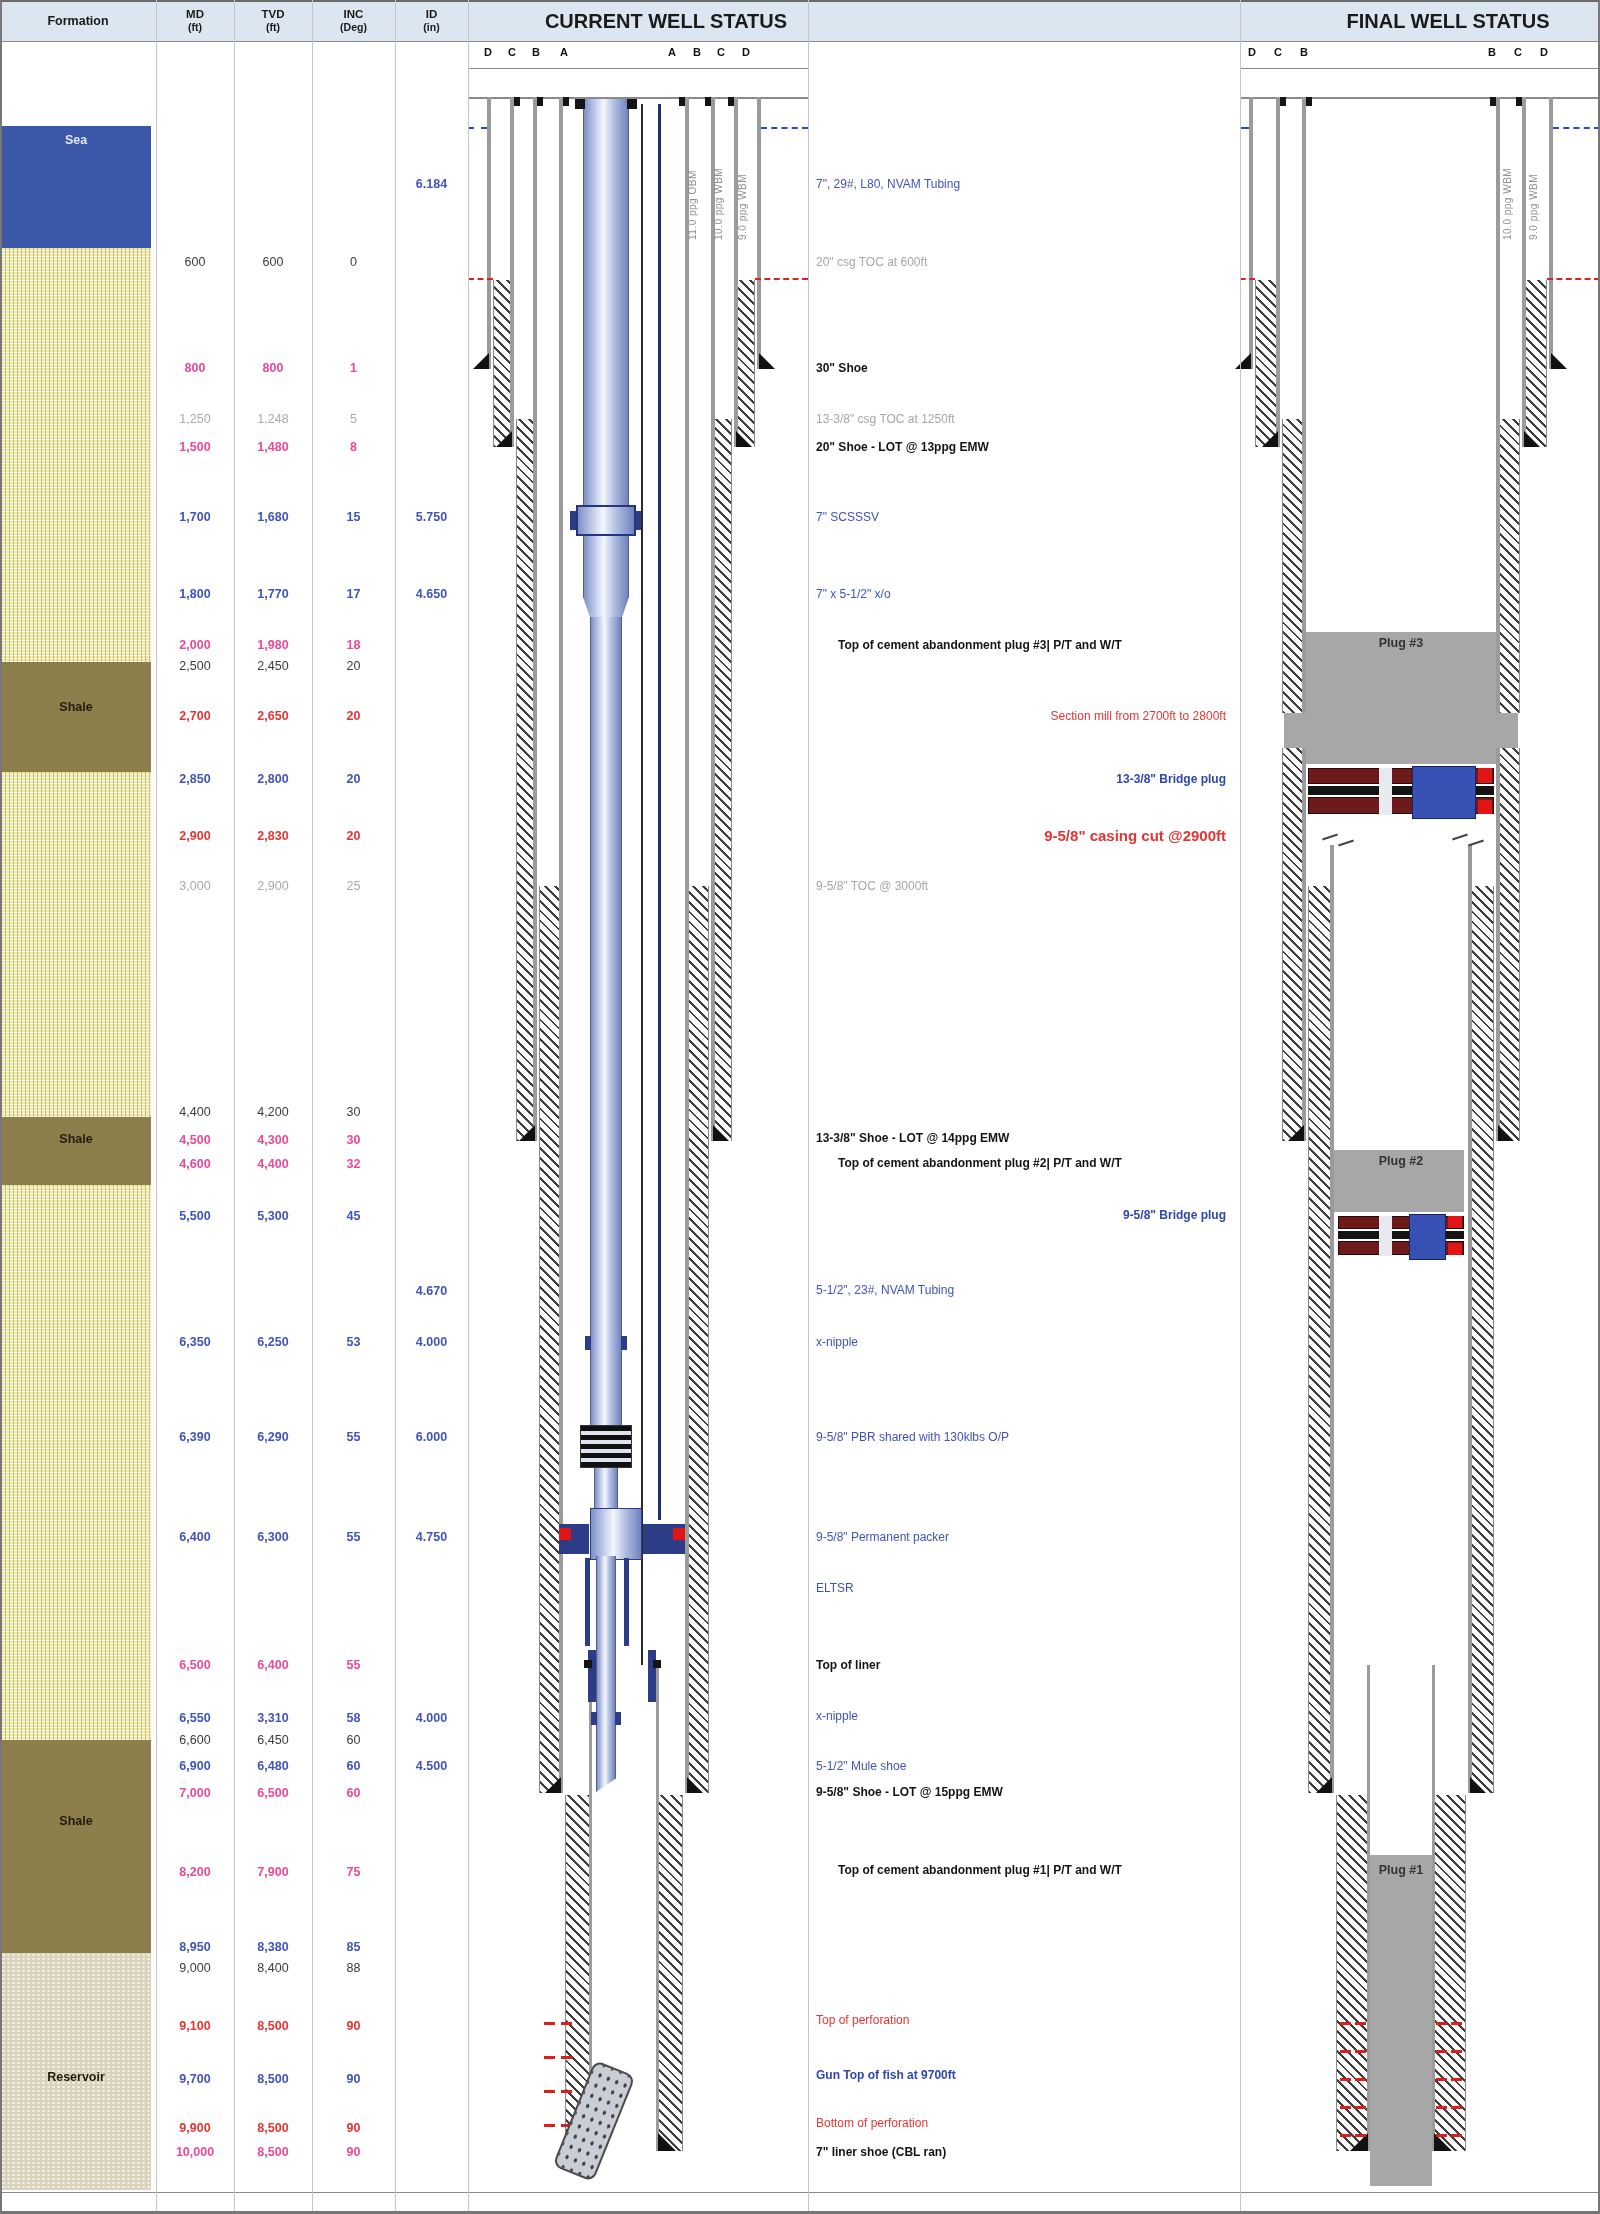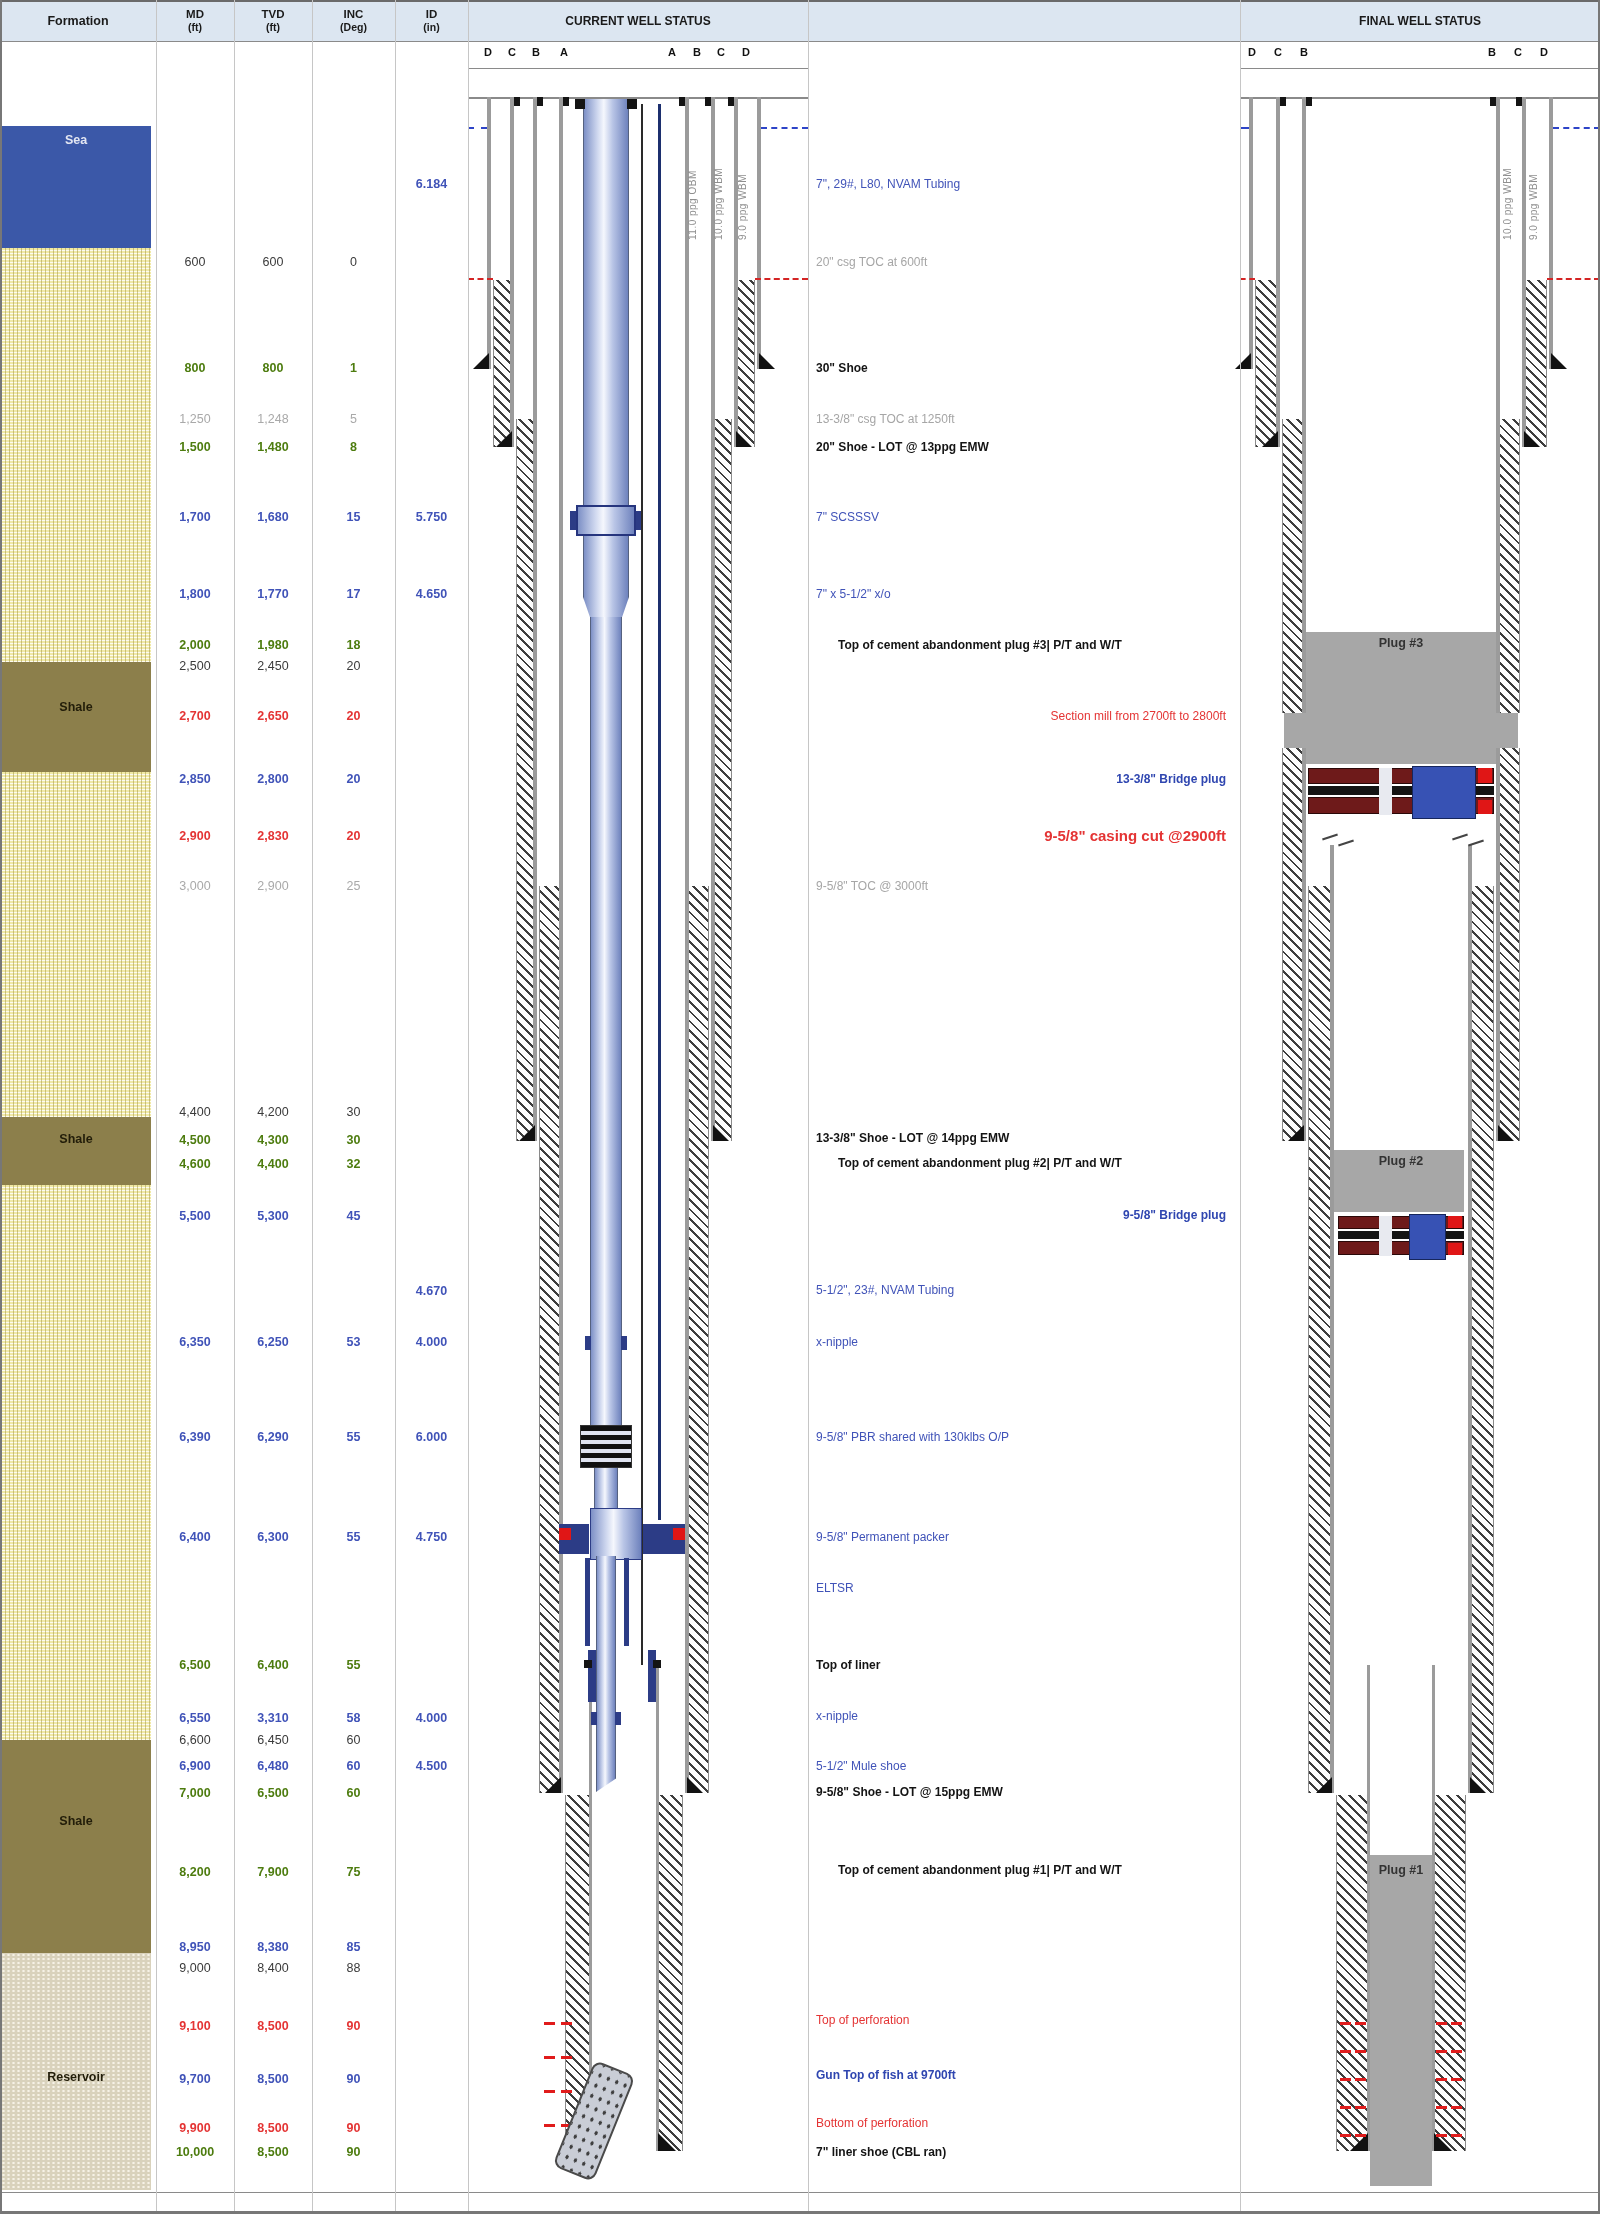--- a/index.html
+++ b/index.html
@@ -1,35 +1,35 @@
 <!DOCTYPE html>
 <html><head>
 <meta charset="utf-8">
 <style>
   html,body{margin:0;padding:0;background:#ffffff;}
   body{font-family:"Liberation Sans", sans-serif;}
   #canvas{position:relative;width:1600px;height:2214px;background:#fff;overflow:hidden;}
   .abs{position:absolute;}
   .hdrbg{left:0;top:0;width:1600px;height:42px;background:#dce6f1;border-top:2px solid #6a6a6a;border-bottom:1px solid #8a8a8a;box-sizing:border-box;}
   .hcell{position:absolute;top:0;height:42px;display:flex;flex-direction:column;justify-content:center;align-items:center;font-weight:bold;color:#1a1a1a;font-size:11.5px;line-height:13px;z-index:7;}
-  .hcell.big{font-size:12px;}
+  .hcell.big{font-size:20px;padding-left:28px;}
   .hcell.form{font-size:12.5px;}
   .hcell .unit{font-size:10.5px;}
   .sep{position:absolute;top:0;width:1px;height:2214px;background:#c6c6c6;z-index:6;}
   .edge{position:absolute;background:#777;z-index:8;}
   .letter{position:absolute;top:46px;width:16px;text-align:center;font-size:11px;font-weight:bold;color:#111;z-index:6;}
   .band{position:absolute;left:1px;width:150px;z-index:1;}
   .b-sea{background:#3b58a8;}
   .b-sand{background-color:#f0e9a6;background-image:repeating-linear-gradient(90deg, rgba(160,145,60,.5) 0 1px, transparent 1px 4px),repeating-linear-gradient(0deg, rgba(255,255,255,.85) 0 1px, transparent 1px 3px);}
   .b-shale{background:#8c7f4b;}
   .b-res{background-color:#d9d2bc;background-image:radial-gradient(circle,#f6f2e6 1px, transparent 1.3px);background-size:5px 4px;}
   .band-label{position:absolute;left:0;width:152px;text-align:center;font-weight:bold;font-size:12.5px;z-index:2;}
   .rowcell{position:absolute;height:18px;line-height:18px;text-align:center;font-size:12.5px;z-index:6;white-space:nowrap;}
   .r-plan{color:#3b3b3b;}
-  .r-bold{font-weight:bold;color:#4d7c0f;}
+  .r-bold{font-weight:bold;color:#ec4899;}
   .r-gray{color:#a9a9a9;}
   .r-blue{color:#4053b8;font-weight:600;}
   .r-red{color:#e43434;font-weight:bold;}
   .comment{position:absolute;height:18px;line-height:18px;font-size:12px;z-index:6;white-space:nowrap;}
   .c-blue{color:#4053b8;}
   .c-blue-bold{color:#2f46b0;font-weight:bold;}
   .c-gray{color:#a6a6a6;}
   .c-bold{color:#141414;font-weight:bold;}
   .c-red{color:#e43434;}
   .c-red-big{color:#e43434;font-size:15px;font-weight:600;height:22px;line-height:22px;}

